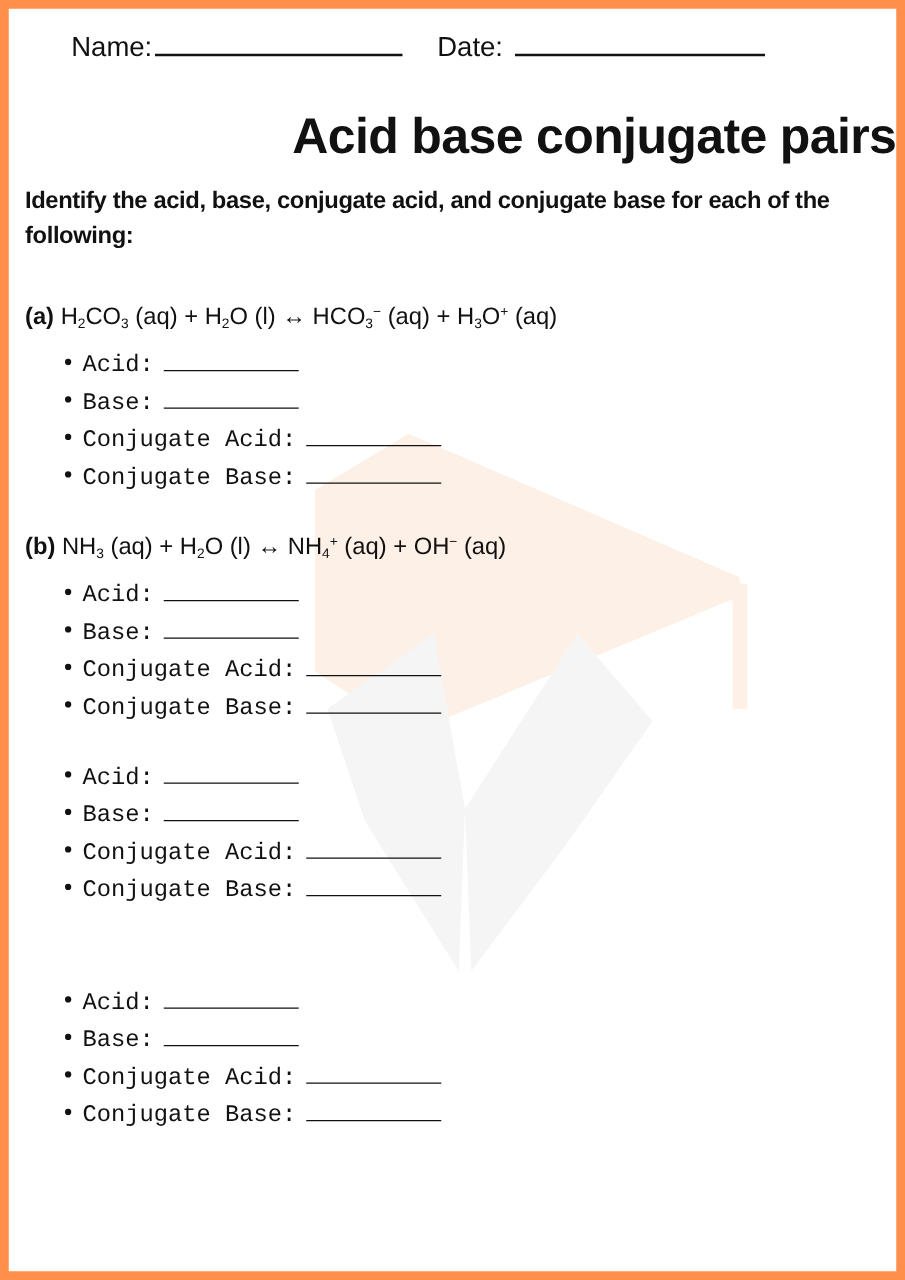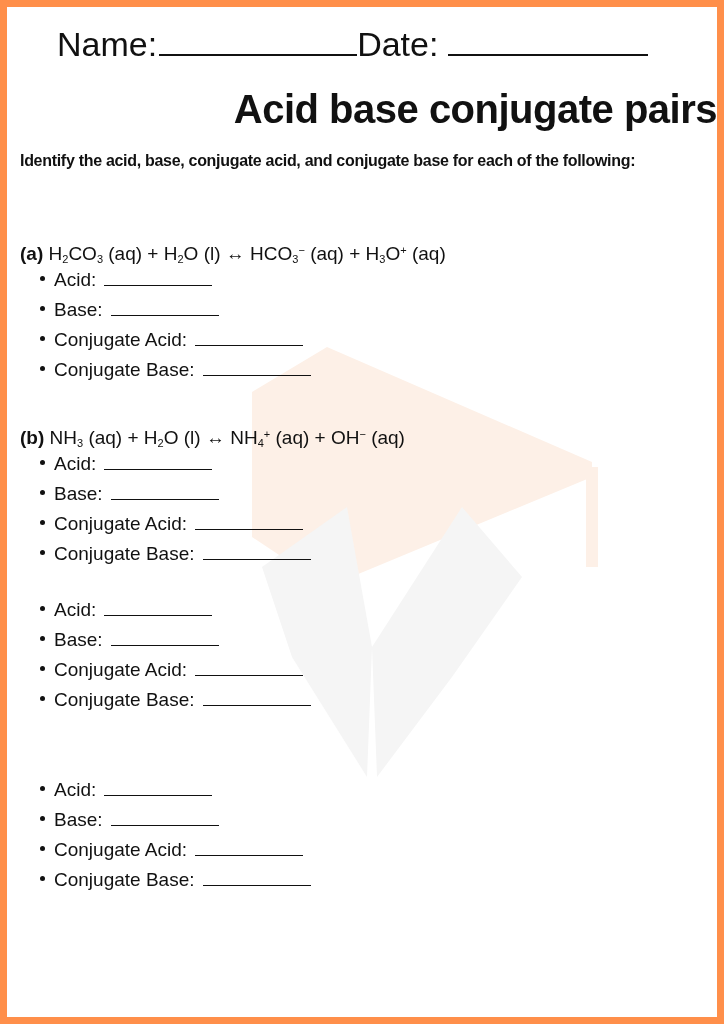--- a/index.html
+++ b/index.html
@@ -18,47 +18,47 @@
     overflow: hidden;
   }
   .watermark {
     position: absolute;
     left: 245px; top: 340px;
     width: 360px; height: 430px;
     pointer-events: none;
   }
   .header-line {
     position: absolute; top: 18px; left: 50px;
-    font-size: 34px; font-weight: normal; letter-spacing: 0px;
+    font-size: 22px; font-weight: normal; letter-spacing: 0px;
     display: flex; align-items: baseline;
   }
   .blank-long {
     display: inline-block; border-bottom: 2px solid #111;
     height: 1px;
   }
   .title {
     position: absolute; top: 80px; left: 0; width: 710px;
     text-align: right; font-size: 40px; font-weight: bold;
     letter-spacing: -0.5px;
   }
   .instructions {
     position: absolute; top: 140px; left: 13px; width: 680px;
-    font-size: 16px; font-weight: bold; line-height: 28px;
+    font-size: 19px; font-weight: bold; line-height: 28px;
     letter-spacing: -0.3px;
   }
   .question {
     position: absolute; left: 13px;
     font-size: 19px;
   }
   .eq { height: 30px; line-height: 30px; white-space: nowrap; }
   .eq .lbl { font-weight: bold; }
   .eq sub, .eq sup { font-size: 11px; }
   .eq sub { vertical-align: -3px; }
   .eq sup { vertical-align: 6px; }
-  ul { list-style: none; margin: 0; padding: 0 0 0 20px; }
+  ul { list-style: none; margin: 12px; padding: 0 0 0 20px; font-family: Liberation Mono, monospace; }
   li { height: 30px; line-height: 30px; display: flex; align-items: baseline; }
   li .dot { display: inline-block; width: 5px; height: 5px; border-radius: 50%; background:#111; margin-right: 9px; position: relative; top: -5px; }
   .answer-blank {
     display: inline-block; width: 108px; border-bottom: 1.5px solid #111;
     margin-left: 8px; height: 14px;
   }
 </style>
 </head>
 <body>
 
@@ -67,21 +67,21 @@
   <svg class="watermark" viewBox="0 0 360 430">
     <polygon points="75,0 340,115 340,130 75,240 0,190 0,45" fill="#fdf0e7"></polygon>
     <rect x="334" y="120" width="12" height="100" fill="#fdf0e7"></rect>
     <polygon points="10,220 95,160 120,300 115,430 40,310" fill="#f5f5f5"></polygon>
     <polygon points="210,160 270,230 200,330 125,430 120,300" fill="#f5f5f5"></polygon>
   </svg>
 
   <div class="header-line">
     <span>Name:</span>
     <span class="blank-long" style="width:198px;margin-left:2px;"></span>
-    <span style="margin-left:0;">Date:</span>
+    <span style="margin-left:28px;">Date:</span>
     <span class="blank-long" style="width:200px;margin-left:10px;"></span>
   </div>
 
   <div class="title">Acid base conjugate pairs</div>
 
   <div class="instructions">Identify the acid, base, conjugate acid, and conjugate base for each of the following:</div>
 
   <div class="question" style="top:228px;">
     <div class="eq">
       <span class="lbl">(a)</span>

